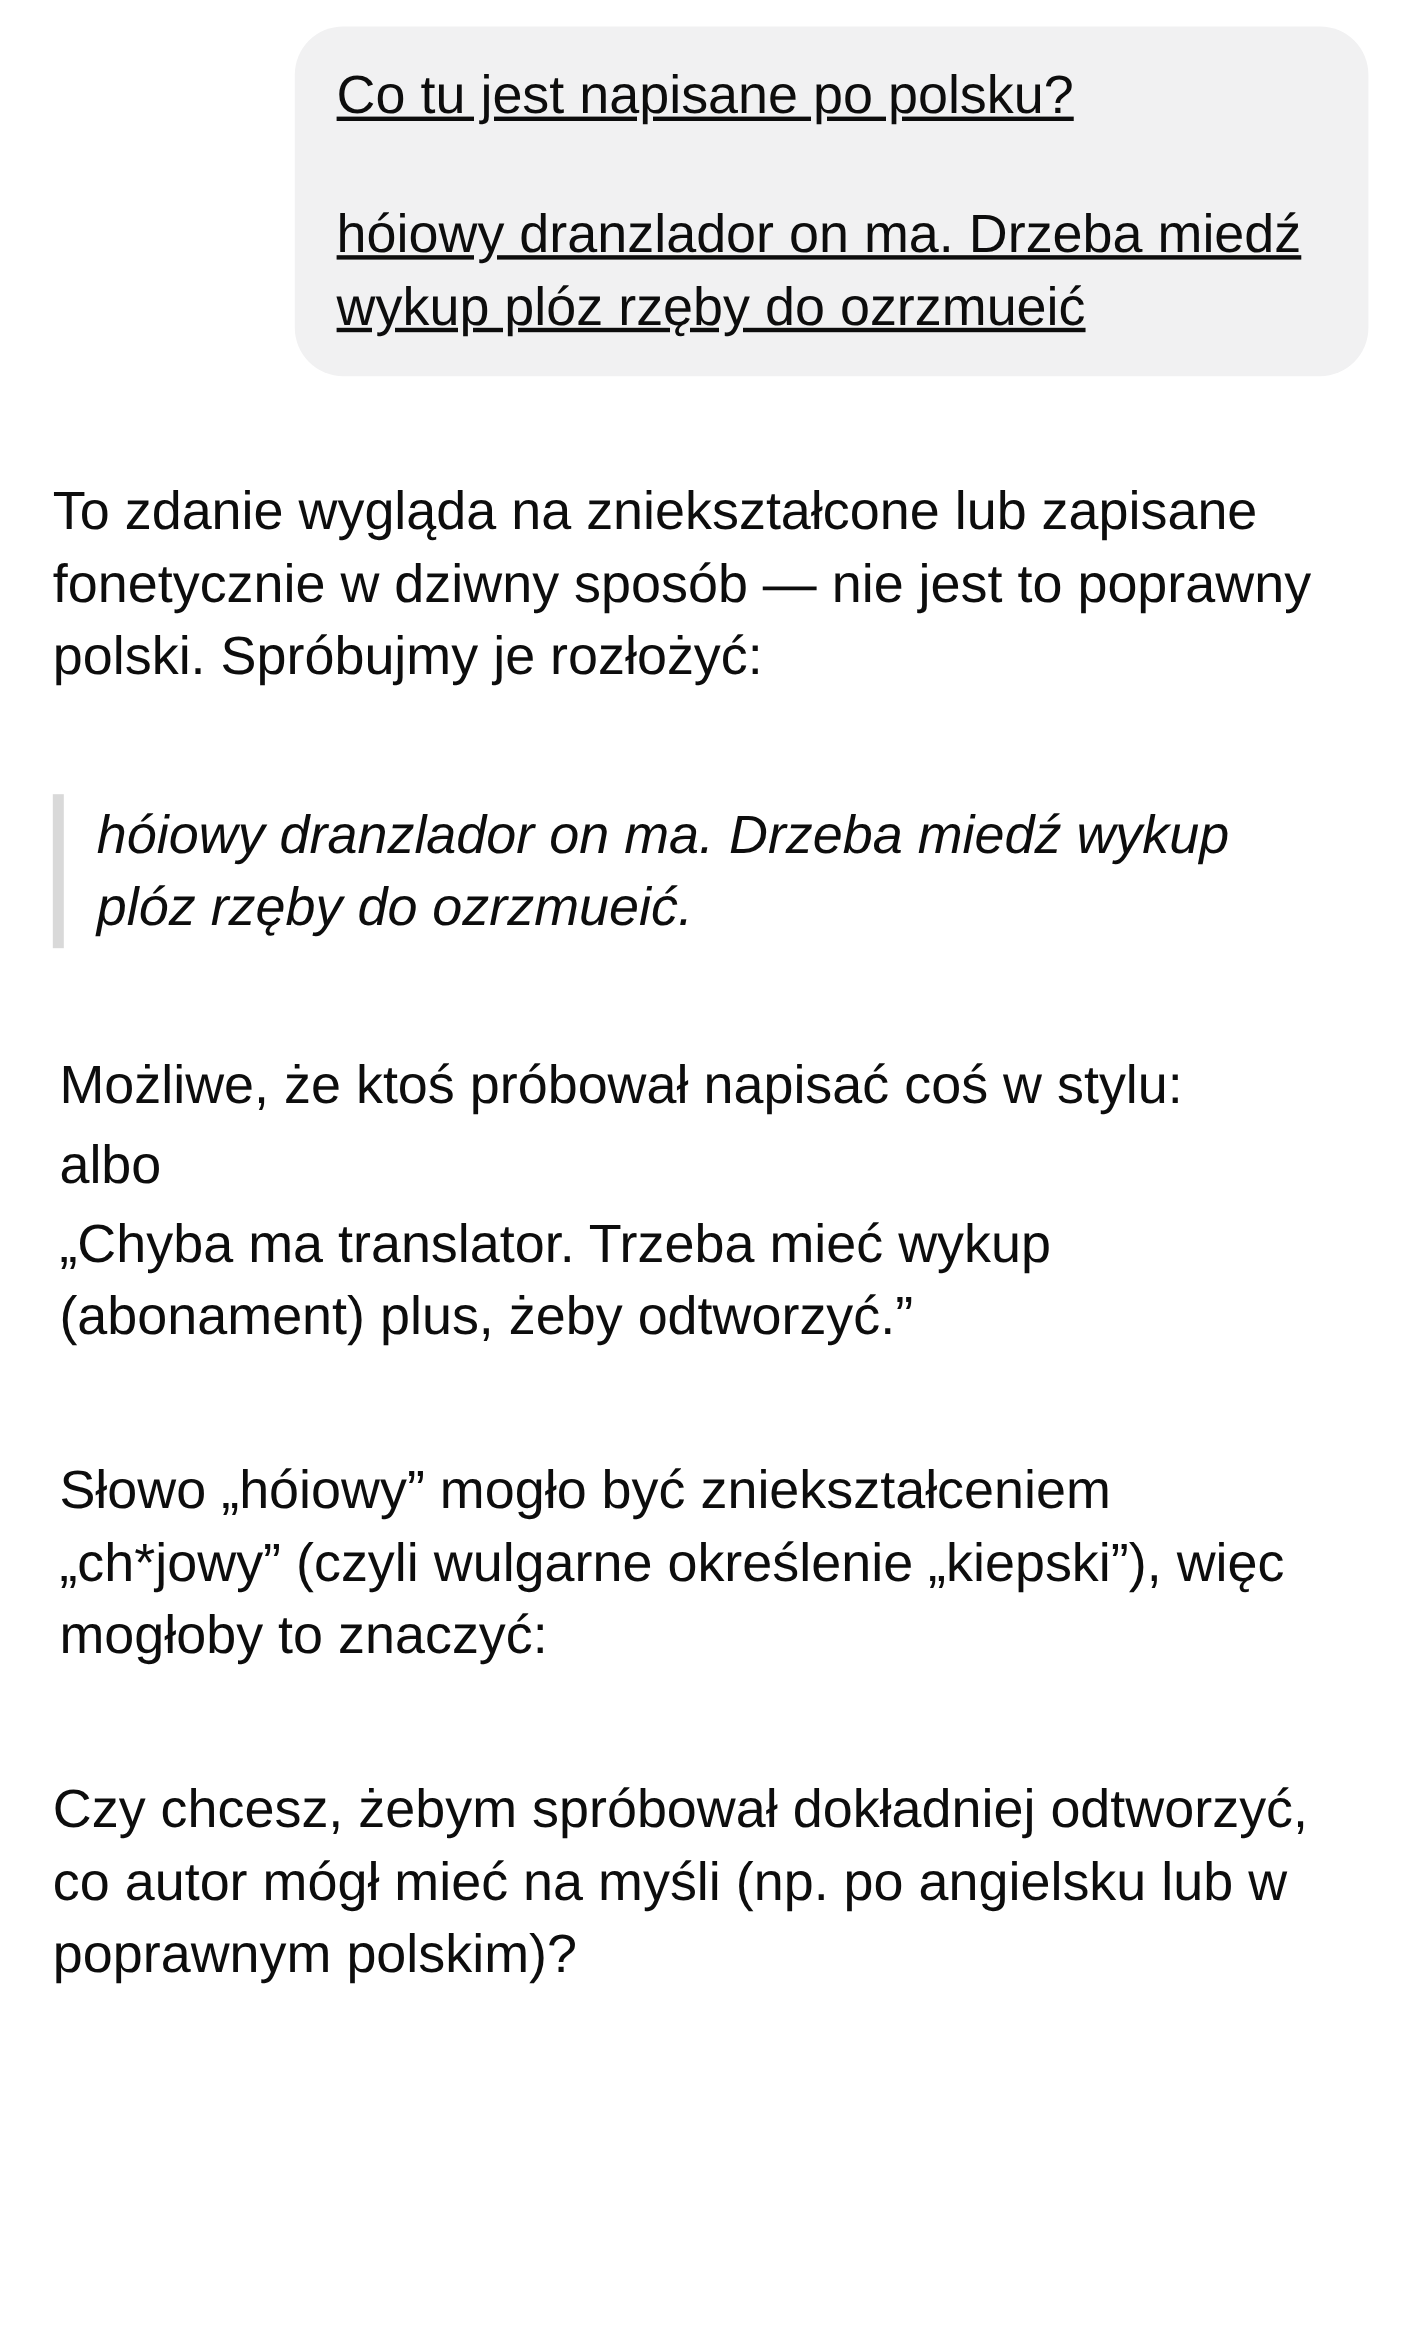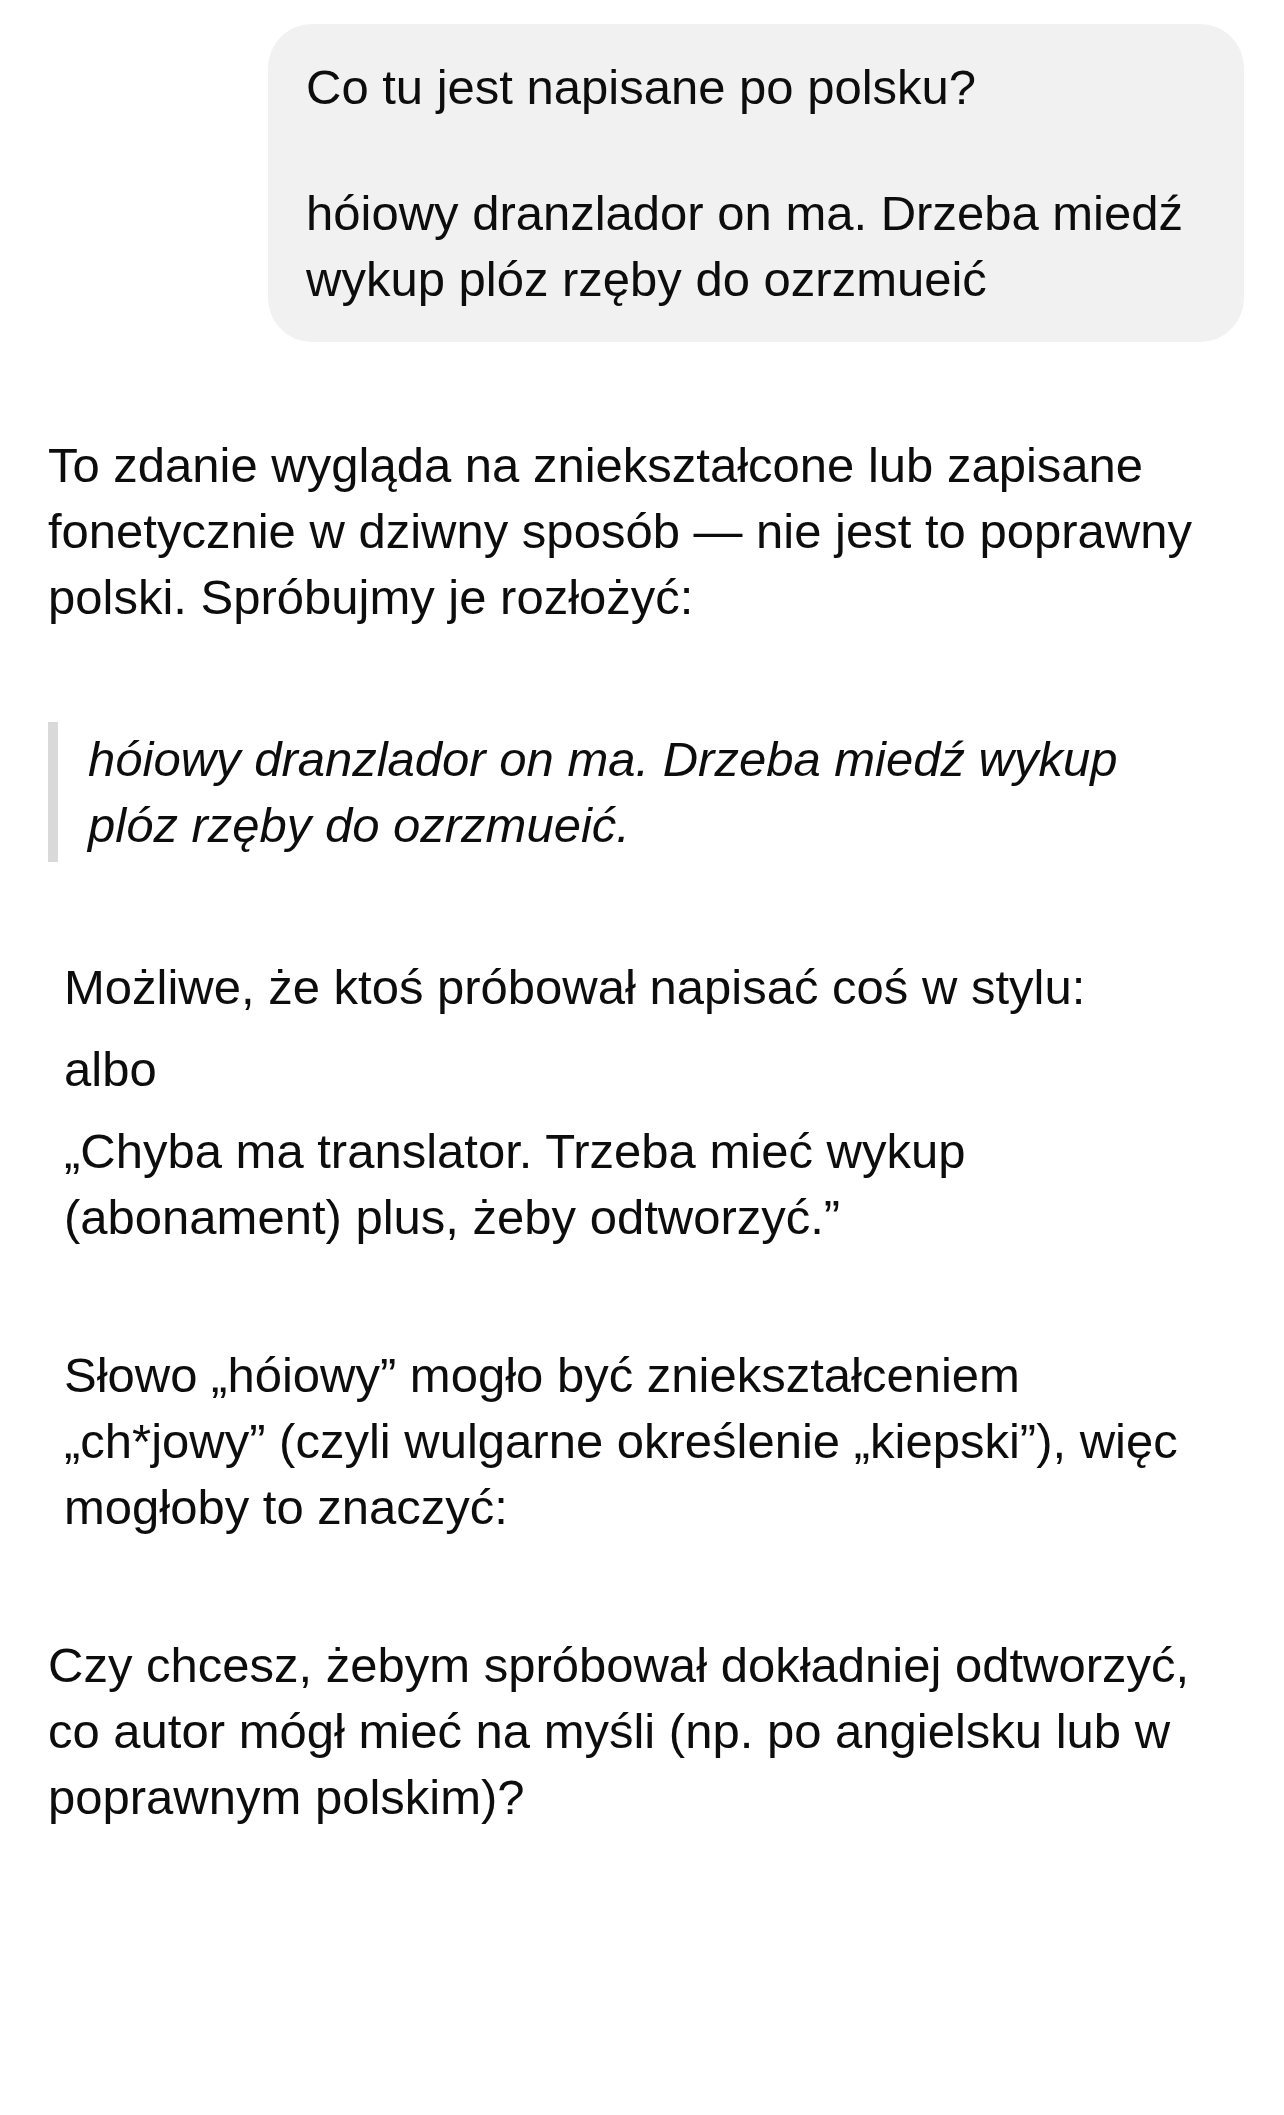--- a/index.html
+++ b/index.html
@@ -33,20 +33,21 @@
     padding: 30px 38px;
     width: fit-content;
     max-width: 976px;
     box-sizing: border-box;
     font-size: 49px;
     line-height: 66px;
     color: #0d0d0d;
   }
   .user-bubble p {
     margin: 0;
+    text-decoration: underline;
   }
   .user-bubble p + p {
     margin-top: 60px;
   }
 
   
   .assistant {
     padding: 90px 72px 0 48px;
     font-size: 49px;
     line-height: 66px;
@@ -62,21 +63,21 @@
     margin-left: 0;
     margin-right: 0;
     border-left: 10px solid #d9d9d9;
     padding: 4px 0 4px 30px;
     font-style: italic;
   }
   blockquote .quote-line {
     margin: 0;
   }
   .para-line {
-    margin: 16px;
+    margin: 6px;
   }
 </style>
 </head>
 <body>
 
 <div class="chat">
 
   <div class="user-row">
     <div class="user-bubble">
       <p>Co tu jest napisane po polsku?</p>

